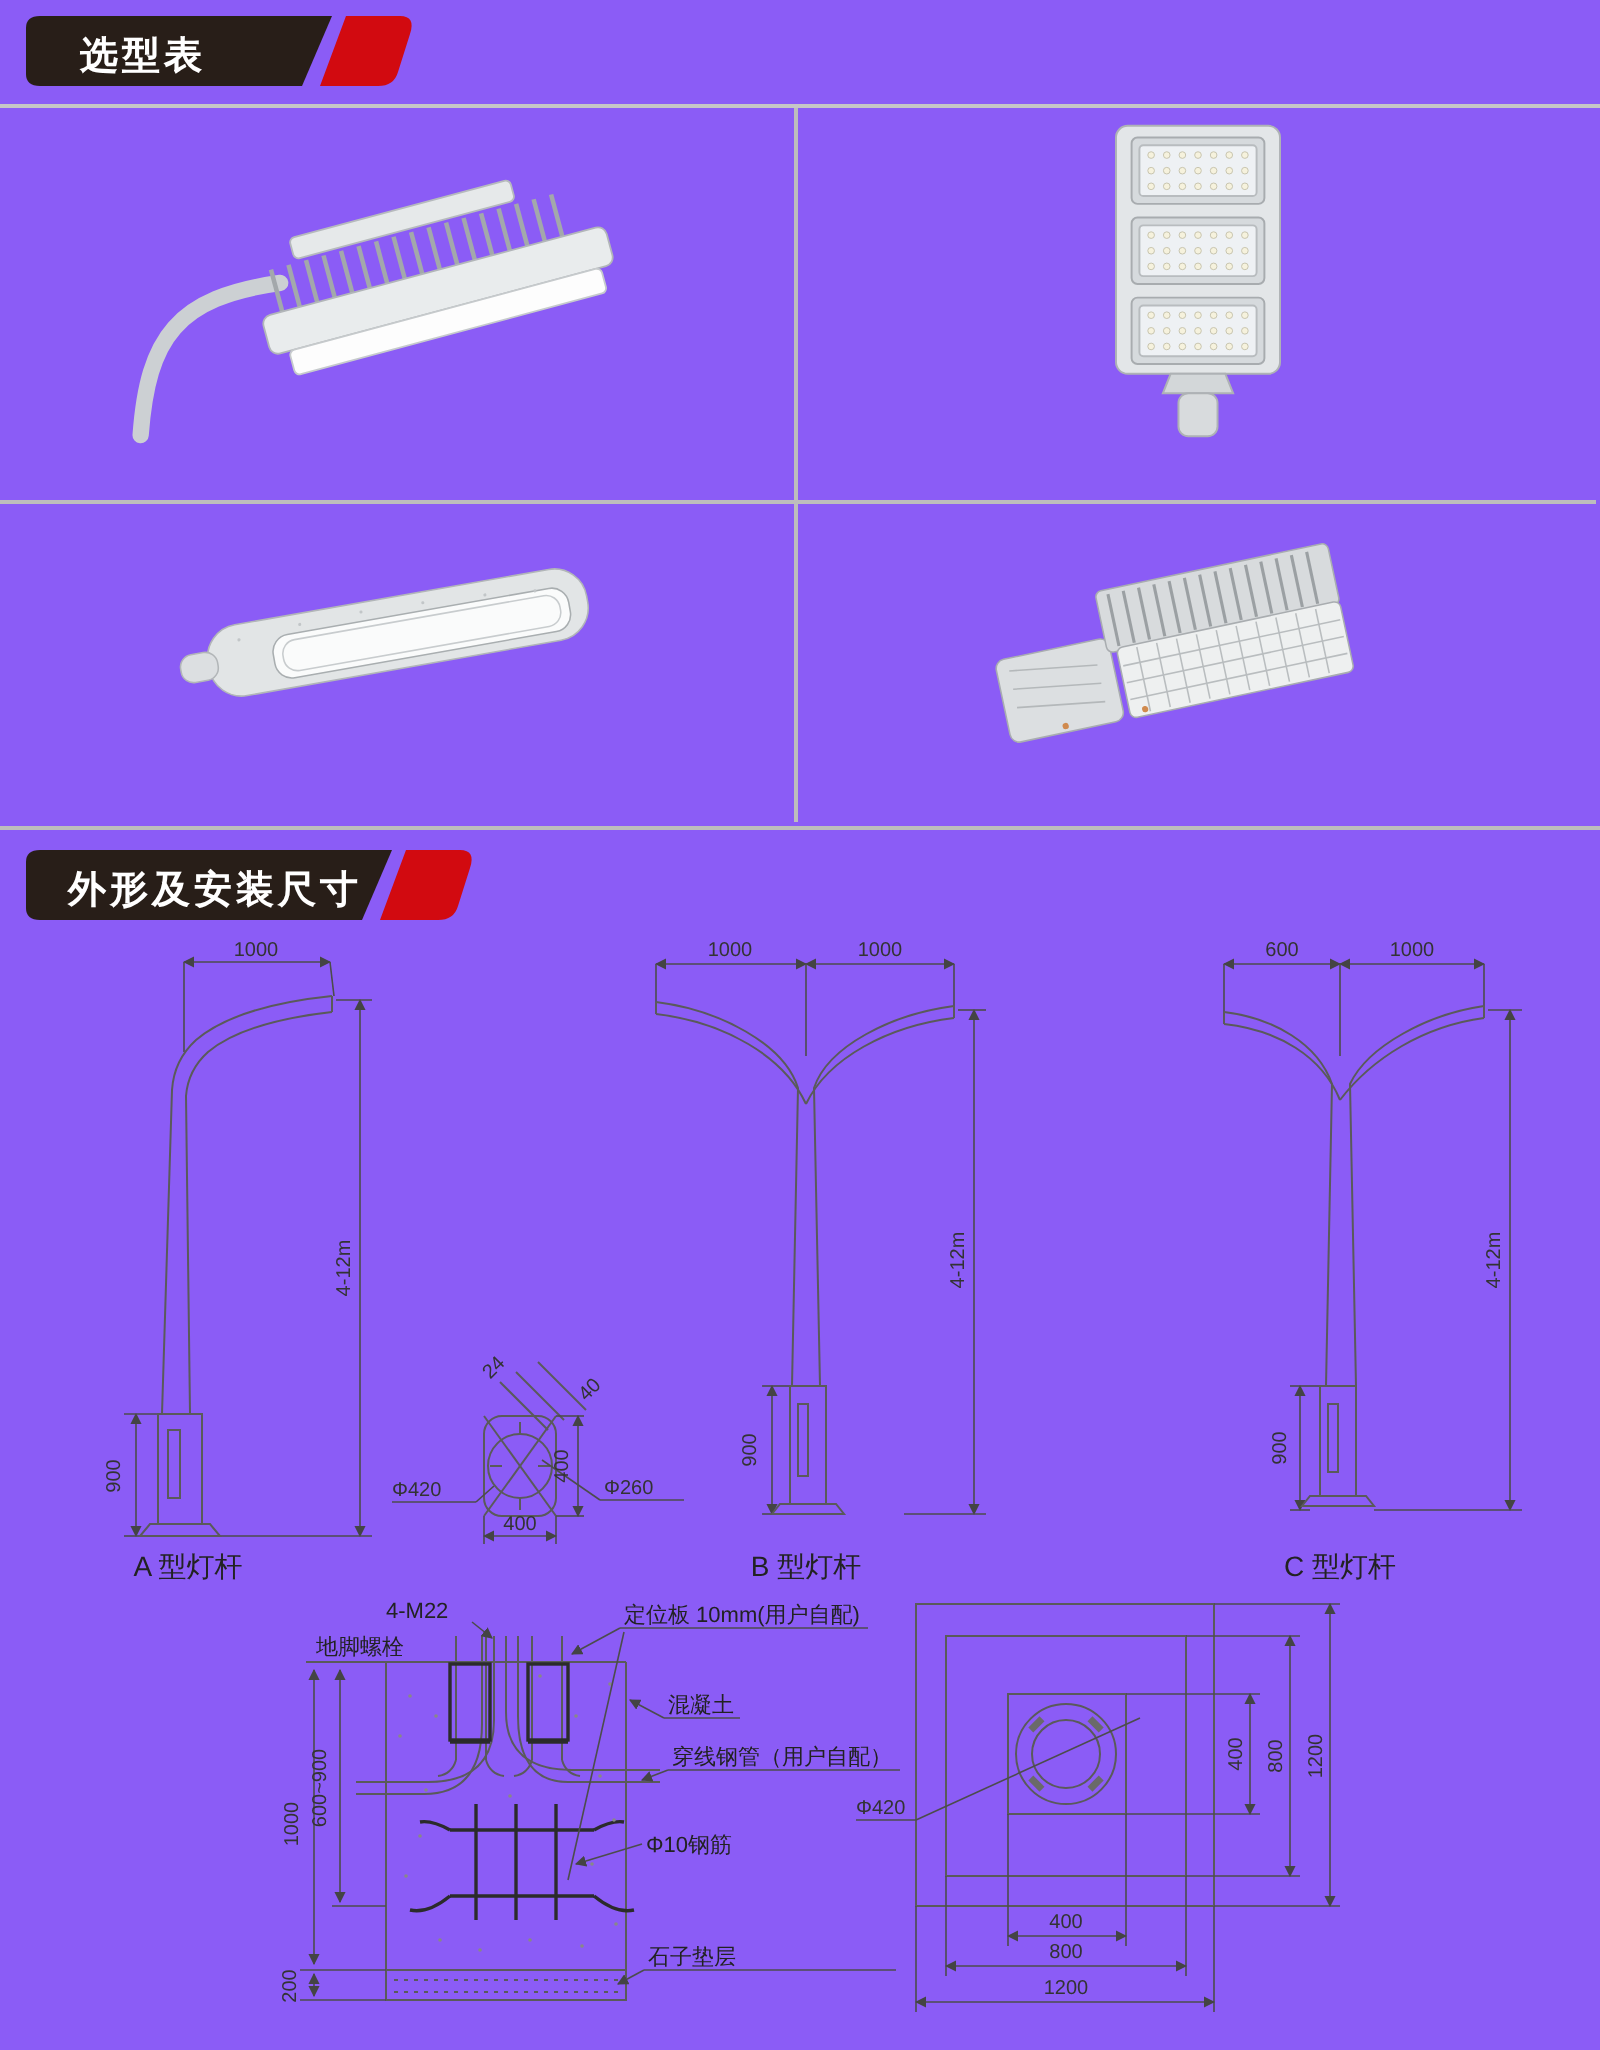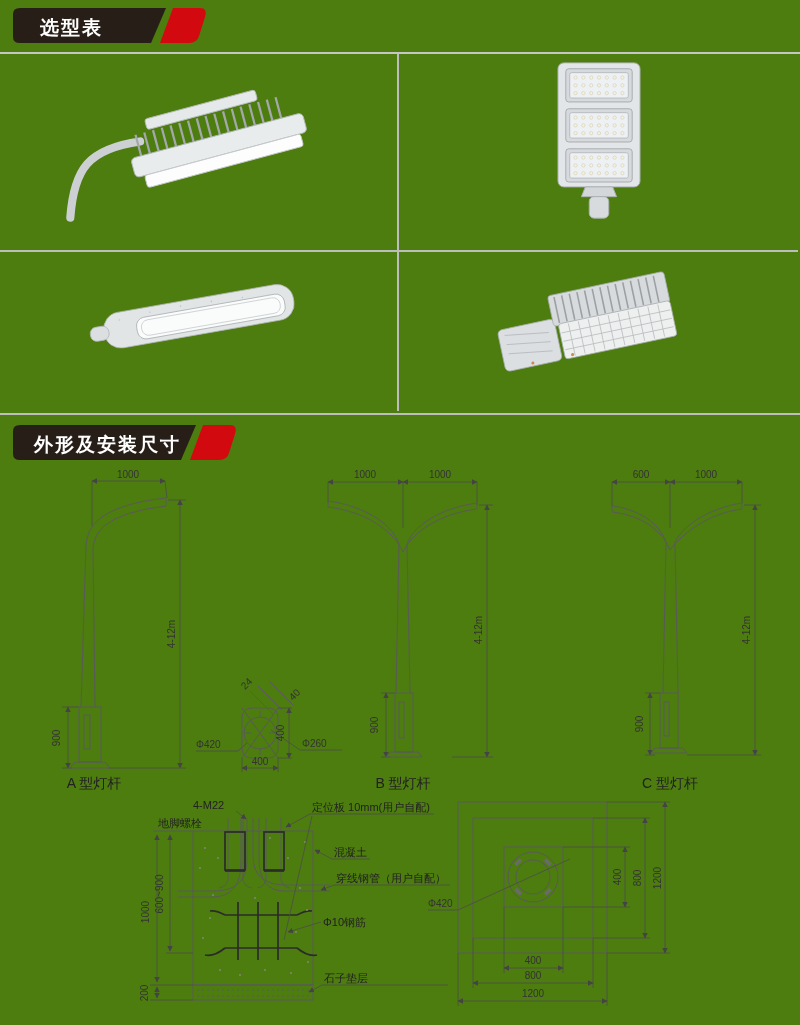--- a/index.html
+++ b/index.html
@@ -1,16 +1,16 @@
 <!DOCTYPE html>
 <html><head>
 <meta charset="utf-8">
 <style>
   html,body{margin:0;padding:0;background:#fff;}
-  .page{position:relative;width:800px;height:1025px;background:#4d7c0f;overflow:hidden;
+  .page{position:relative;width:800px;height:1025px;background:#8b5cf6;overflow:hidden;
         font-family:"Liberation Sans","DejaVu Sans",sans-serif;}
   .banner{position:absolute;left:10px;}
   .banner-text{font-size:19px;font-weight:bold;letter-spacing:2px;fill:#ffffff;}
   .tbl{position:absolute;left:0;top:52px;width:800px;height:359px;
        border-top:2px solid #c6c6c6;border-bottom:2px solid #bdbdbd;
        display:grid;grid-template-columns:399px 399px;grid-template-rows:198px 159px;}
   .cell{position:relative;border-right:2px solid #bdbdbd;border-bottom:2px solid #bdbdbd;
         display:flex;align-items:center;justify-content:center;padding-bottom:22px;box-sizing:border-box;}
   .cell:nth-child(2n){border-right:none;}
   .cell:nth-child(3),.cell:nth-child(4){border-bottom:none;}

